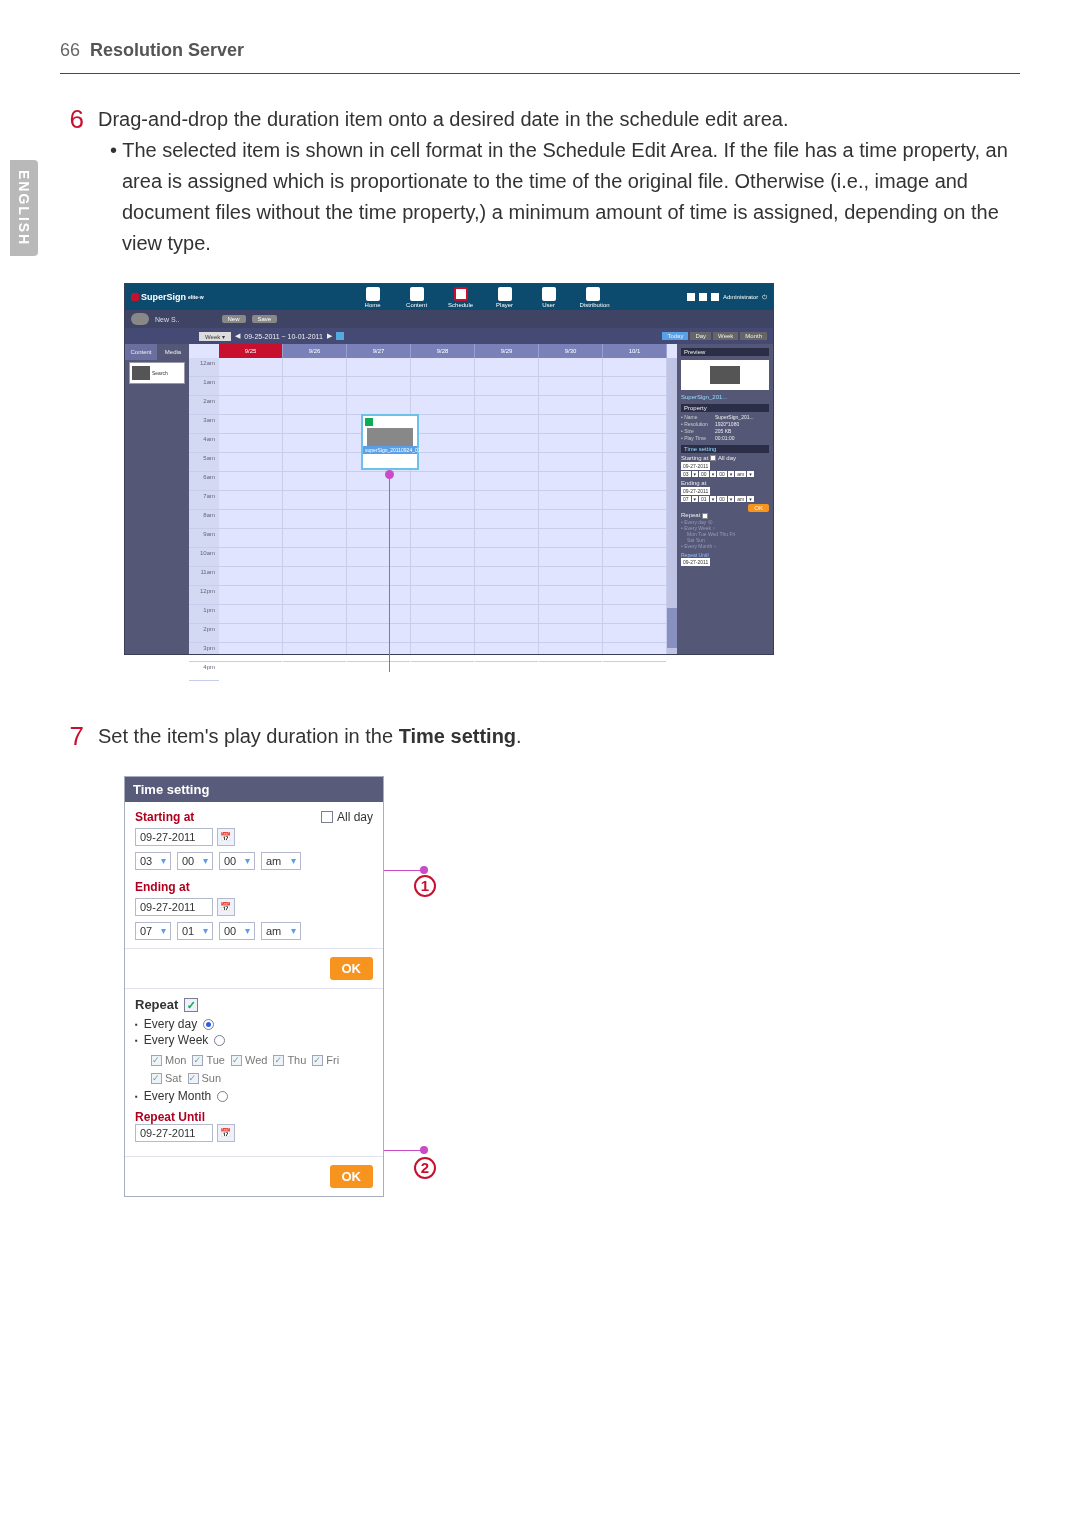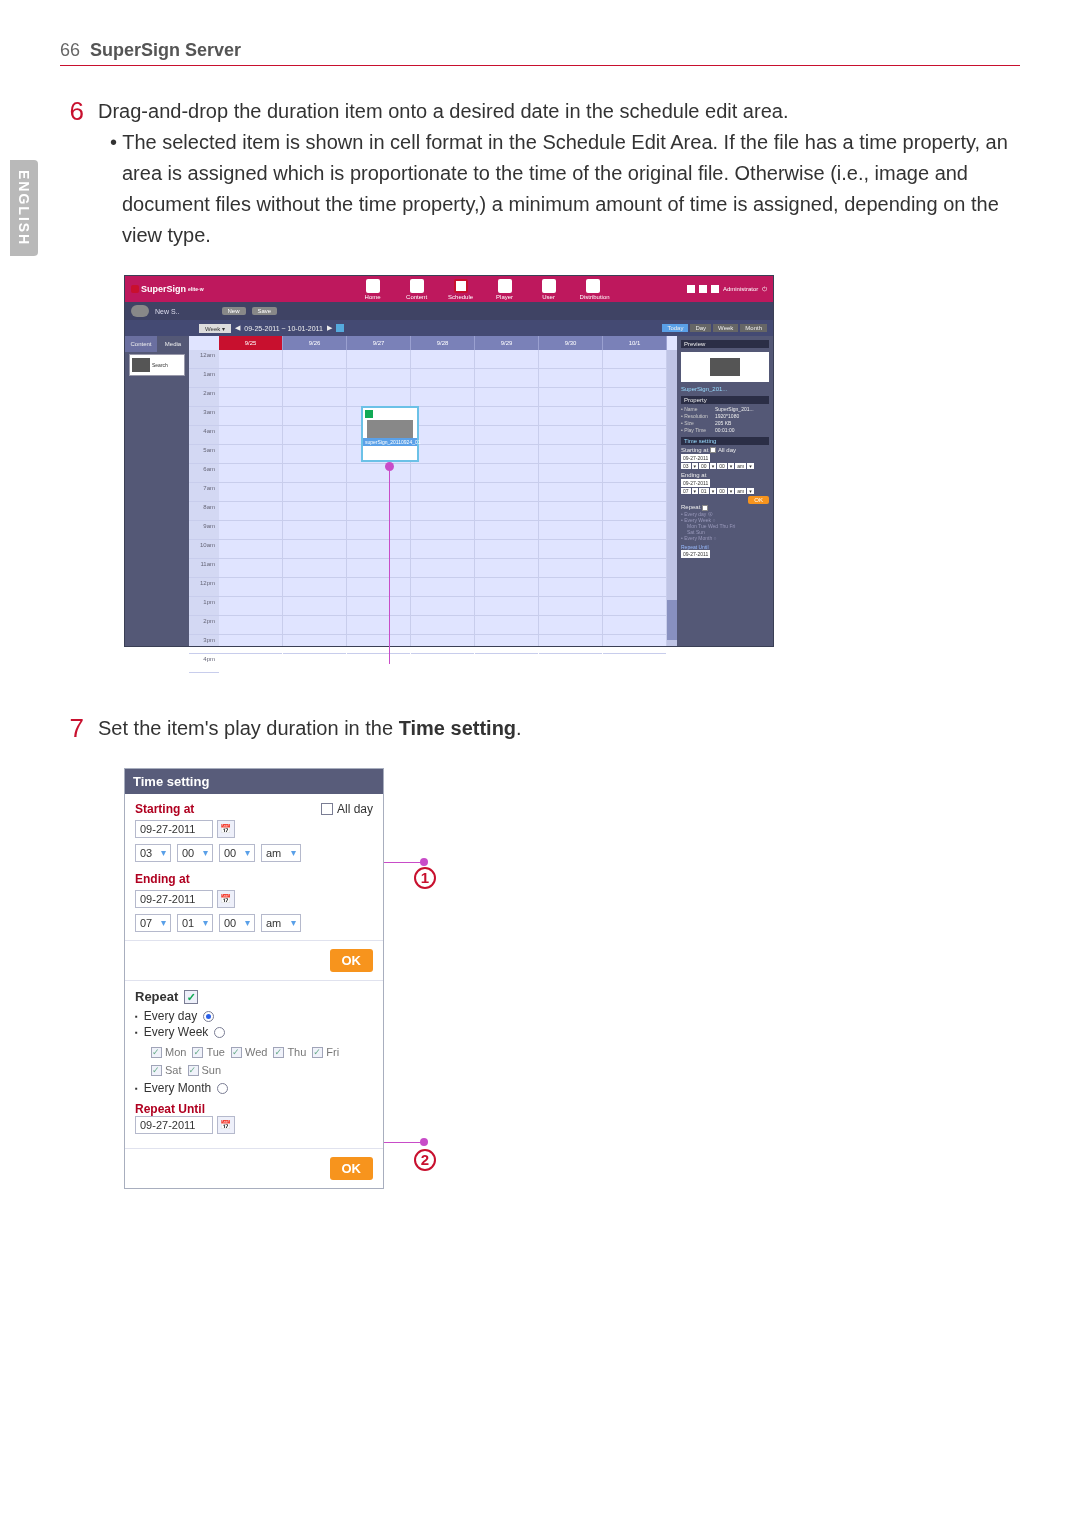--- a/index.html
+++ b/index.html
@@ -10,21 +10,21 @@
     width: 1080px;
     margin: 0 auto;
     padding: 40px 60px 60px 60px;
     font-size: 20px;
   }
   .page-header {
     display: flex;
     align-items: baseline;
     gap: 10px;
     border-bottom: 1px solid #c8102e;
-    padding-bottom: 4px;
+    padding-bottom: 12px;
     margin-bottom: 30px;
     color: #555;
   }
   .page-number { font-size: 18px; color: #666; }
   .page-title { font-size: 18px; font-weight: bold; color: #555; }
 
   .lang-tab {
     position: absolute;
     left: 10px;
     top: 160px;
@@ -58,21 +58,21 @@
   
   .shot1-wrap { margin: 10px 0 16px 64px; }
   .shot1 {
     width: 650px;
     border: 1px solid #3a3f55;
     background: #d9def4;
     font-size: 7px;
     color: #333;
   }
   .shot1 .bar-top {
-    background: #be185d;
+    background: #0c4a6e;
     height: 26px;
     display: flex;
     align-items: center;
     color: #fff;
     padding: 0 6px;
     gap: 6px;
   }
   .shot1 .logo {
     font-weight: bold; font-size: 9px; display:flex; align-items:center; gap:2px;
   }
@@ -190,21 +190,21 @@
   .shot2 .days .cb { width:11px;height:11px;border:1px solid #a0a4b8; background:#f0f2fa; color:#6a8; font-size:9px; text-align:center; line-height:10px; }
   .shot2 .ru { color:#b00020; font-weight:bold; font-size:12px; margin-top:6px; }
 </style>
 </head>
 <body>
 
 <div class="lang-tab">ENGLISH</div>
 
 <div class="page-header">
   <span class="page-number">66</span>
-  <span class="page-title">SuperSign Server</span>
+  <span class="page-title">Resolution Server</span>
 </div>
 
 <div class="step">
   <div class="step-num">6</div>
   <div class="step-body">
     <div>Drag-and-drop the duration item onto a desired date in the schedule edit area.</div>
     <div class="bullet">• <span>The selected item is shown in cell format in the Schedule Edit Area. If the file has a time property, an area is assigned which is proportionate to the time of the original file. Otherwise (i.e., image and document files without the time property,) a minimum amount of time is assigned, depending on the view type.</span></div>
   </div>
 </div>
 

